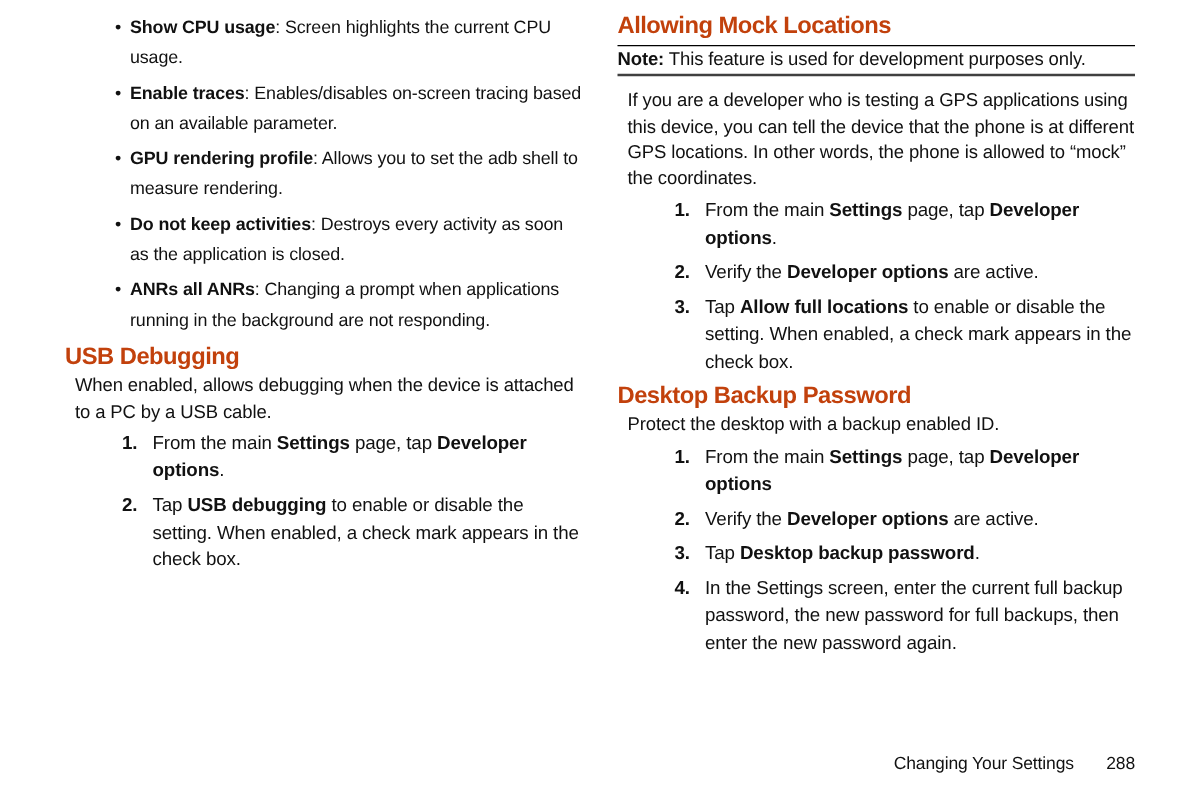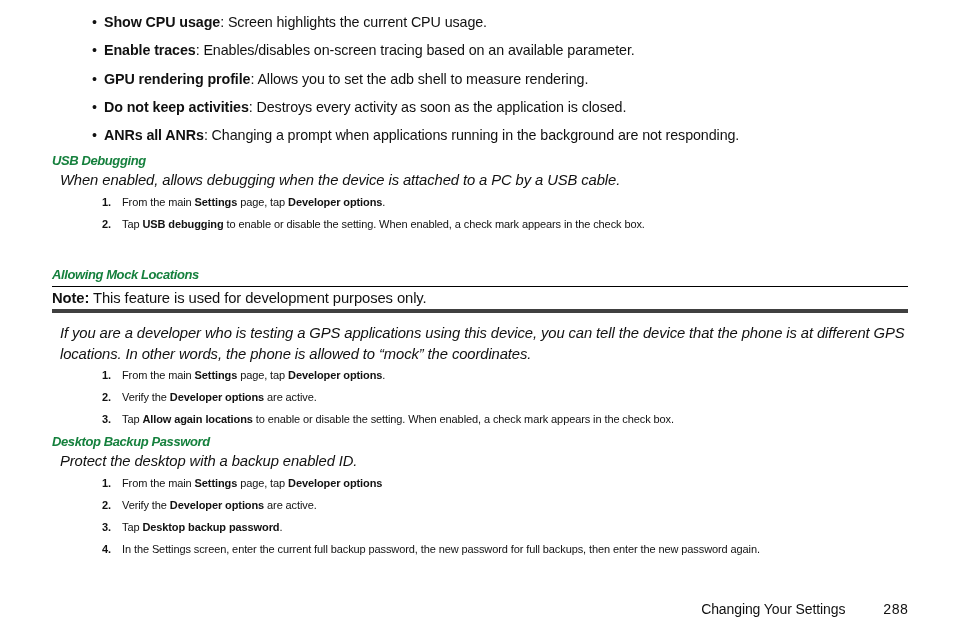--- a/index.html
+++ b/index.html
@@ -13,21 +13,20 @@
     background: #fff;
     box-sizing: border-box;
     position: relative;
     letter-spacing: -0.1px;
   }
   .page {
     display: flex;
     padding: 10px 46px 0 52px;
     gap: 28px;
     box-sizing: border-box;
-    flex-direction: column;
   }
   .col {
     flex: 1;
     min-width: 0;
   }
   ul.bullets {
     list-style: none;
     margin: 0;
     padding-left: 40px;
   }
@@ -40,61 +39,59 @@
     font-size: 14.3px;
   }
   ul.bullets li::before {
     content: "•";
     position: absolute;
     left: 0;
     top: 0;
   }
   ul.bullets li .term { font-weight: bold; }
   h3.blue {
-    color: #15803d;
-    font-style: italic;
+    color: #c2410c;
     font-weight: bold;
-    font-size: 13px;
+    font-size: 19px;
     margin: 6px 0 2px 0;
     font-family: Verdana, Arial, sans-serif;
     letter-spacing: -0.4px;
   }
   p.intro {
     margin: 2px 0 4px 8px;
     line-height: 1.4;
     font-size: 14.8px;
-    font-style: italic;
   }
   ol.steps {
     margin: 2px 0 0 0;
     padding-left: 62px;
   }
   ol.steps li {
     line-height: 1.45;
     margin-bottom: 6px;
     padding-left: 8px;
-    font-size: 11px;
+    font-size: 15px;
   }
   ol.steps li::marker { font-weight: bold; }
   .note-box {
     border-top: 1px solid #000;
-    border-bottom: 4px solid #404040;
+    border-bottom: 2px solid #404040;
     padding: 3px 0;
     margin: 4px 0 10px 0;
     font-size: 14.8px;
   }
   .note-box .nlabel { font-weight: bold; }
   .b { font-weight: bold; }
   .footer {
     position: absolute;
     bottom: 18px;
     right: 46px;
     font-size: 14px;
   }
-  .footer .pnum { margin-left: 34px; font-family: Liberation Mono, monospace; }
+  .footer .pnum { margin-left: 22px; }
 </style>
 </head>
 <body>
 
 <div class="page">
 
   <div class="col">
     <ul class="bullets">
       <li><span class="term">Show CPU usage</span><span>: Screen highlights the current CPU usage.</span></li>
       <li><span class="term">Enable traces</span><span>: Enables/disables on-screen tracing based on an available parameter.</span></li>
@@ -113,21 +110,21 @@
 
   <div class="col">
     <h3 class="blue" style="margin-top:0">Allowing Mock Locations</h3>
     <div class="note-box">
       <span class="nlabel">Note:</span><span> This feature is used for development purposes only.</span>
     </div>
     <p class="intro">If you are a developer who is testing a GPS applications using this device, you can tell the device that the phone is at different GPS locations. In other words, the phone is allowed to “mock” the coordinates.</p>
     <ol class="steps">
       <li><span>From the main </span><span class="b">Settings</span><span> page, tap </span><span class="b">Developer options</span><span>.</span></li>
       <li><span>Verify the </span><span class="b">Developer options</span><span> are active.</span></li>
-      <li><span>Tap </span><span class="b">Allow again locations</span><span> to enable or disable the setting. When enabled, a check mark appears in the check box.</span></li>
+      <li><span>Tap </span><span class="b">Allow full locations</span><span> to enable or disable the setting. When enabled, a check mark appears in the check box.</span></li>
     </ol>
 
     <h3 class="blue">Desktop Backup Password</h3>
     <p class="intro">Protect the desktop with a backup enabled ID.</p>
     <ol class="steps">
       <li><span>From the main </span><span class="b">Settings</span><span> page, tap </span><span class="b">Developer options</span><span></span></li>
       <li><span>Verify the </span><span class="b">Developer options</span><span> are active.</span></li>
       <li><span>Tap </span><span class="b">Desktop backup password</span><span>.</span></li>
       <li>In the Settings screen, enter the current full backup password, the new password for full backups, then enter the new password again.</li>
     </ol>

